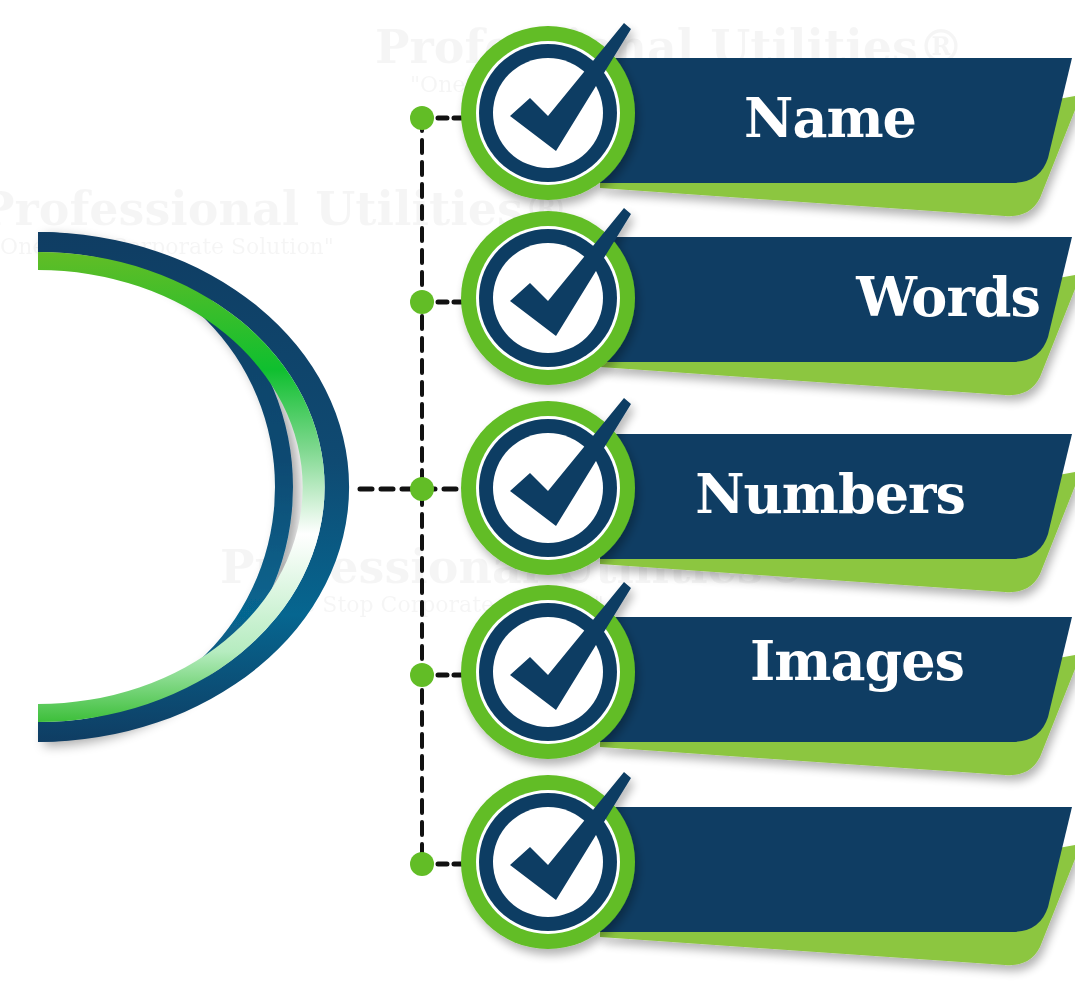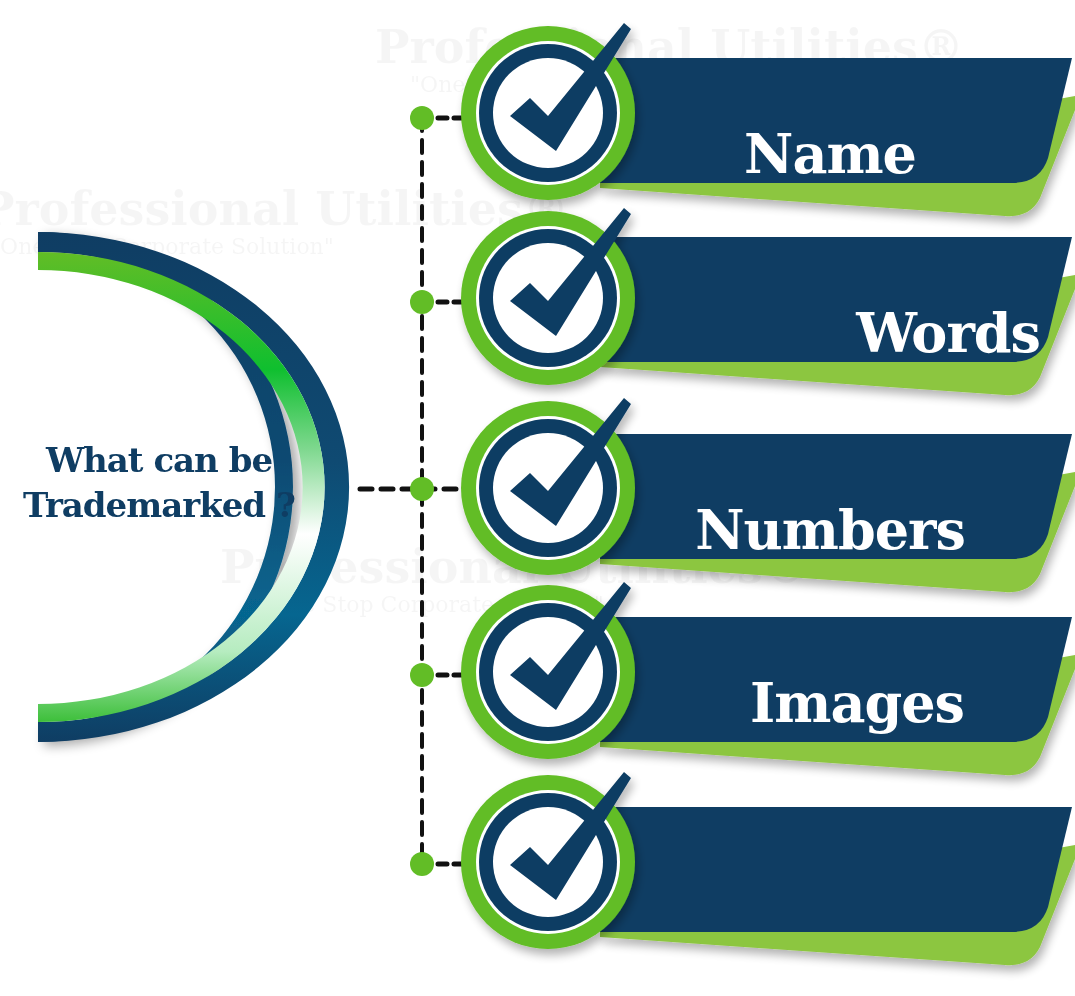--- a/index.html
+++ b/index.html
@@ -14,21 +14,21 @@
   .hub-text {
     position: absolute; left: 0; top: 438px; width: 318px;
     text-align: center; color: #0f3d63;
     font-family: "DejaVu Serif", serif; font-weight: bold;
     font-size: 34px; line-height: 45px; letter-spacing: -1px;
   }
   .row { position: absolute; left: 0; width: 1075px; height: 200px; }
   .banner-label {
     position: absolute; left: 620px; width: 420px; text-align: center;
     color: #ffffff; font-family: "DejaVu Serif", serif; font-weight: bold;
-    font-size: 54px; letter-spacing: -1px; line-height: 60px; margin-top: 36px;
+    font-size: 54px; letter-spacing: -1px; line-height: 60px;
   }
   svg { position: absolute; left: 0; top: 0; overflow: visible; }
 </style>
 </head>
 <body>
 
 <div class="canvas">
 
   <div class="watermark wm-big" style="left:375px; top:20px;">Professional Utilities®</div>
   <div class="watermark wm-small" style="left:410px; top:72px;">"One Stop Corporate Solution"</div>
@@ -86,24 +86,20 @@
     <path d="M38,252 A235,235 0 0 1 38,722 L38,704 A217,217 0 0 0 38,270 Z" fill="url(#innerArc)" style="transform-origin:38px 487px; transform: scale(1.22,1);"></path>
 
     <line x1="422" y1="118" x2="422" y2="864" stroke="#111" stroke-width="4" stroke-dasharray="13,9" stroke-linecap="round"></line>
     <line x1="360" y1="489" x2="470" y2="489" stroke="#111" stroke-width="5" stroke-dasharray="12,9" stroke-linecap="round"></line>
     <line x1="422" y1="118" x2="470" y2="118" stroke="#111" stroke-width="5" stroke-dasharray="9,7" stroke-linecap="round"></line>
     <line x1="422" y1="302" x2="470" y2="302" stroke="#111" stroke-width="5" stroke-dasharray="9,7" stroke-linecap="round"></line>
     <line x1="422" y1="675" x2="470" y2="675" stroke="#111" stroke-width="5" stroke-dasharray="9,7" stroke-linecap="round"></line>
     <line x1="422" y1="864" x2="470" y2="864" stroke="#111" stroke-width="5" stroke-dasharray="9,7" stroke-linecap="round"></line>
   </svg>
 
-  <div class="hub-text">
-    <div>What can be</div>
-    <div>Trademarked ?</div>
-  </div>
 
   <div id="rows">
       <div class="row" style="top: 58px;">
     <svg width="1075" height="200">
 
       <path d="M600,125 L1075,38 L1075,52 L1040,140 Q1030,160 1005,158 L600,130 Z" fill="#8cc63f" filter="url(#softShadow)"></path>
 
       <path d="M600,0 L1072,0 L1048,100 Q1040,125 1012,125 L600,125 Z" fill="#0f3d63"></path>
 
       <g filter="url(#softShadow)" transform="translate(0,0)">
@@ -158,21 +154,21 @@
       <path d="M600,0 L1072,0 L1048,100 Q1040,125 1012,125 L600,125 Z" fill="#0f3d63"></path>
 
       <g filter="url(#softShadow)" transform="translate(0,0)">
         <circle cx="548" cy="55" r="87" fill="#62bd26"></circle>
         <circle cx="548" cy="55" r="72" fill="#ffffff"></circle>
         <circle cx="548" cy="55" r="69" fill="#0f3d63"></circle>
         <circle cx="548" cy="55" r="55" fill="#ffffff"></circle>
         <path d="M510,58 L530,40 L548,58 L624,-35 L631,-29 L556,93 Z" fill="#0f3d63"></path>
       </g>
     </svg>
-    <div class="banner-label" style="top: 20px; padding-left: 27px;">Images</div>
+    <div class="banner-label" style="top: 14px; padding-left: 27px;">Images</div>
   </div>
       <div class="row" style="top: 807px;">
     <svg width="1075" height="200">
 
       <path d="M600,125 L1075,38 L1075,52 L1040,140 Q1030,160 1005,158 L600,130 Z" fill="#8cc63f" filter="url(#softShadow)"></path>
 
       <path d="M600,0 L1072,0 L1048,100 Q1040,125 1012,125 L600,125 Z" fill="#0f3d63"></path>
 
       <g filter="url(#softShadow)" transform="translate(0,0)">
         <circle cx="548" cy="55" r="87" fill="#62bd26"></circle>

